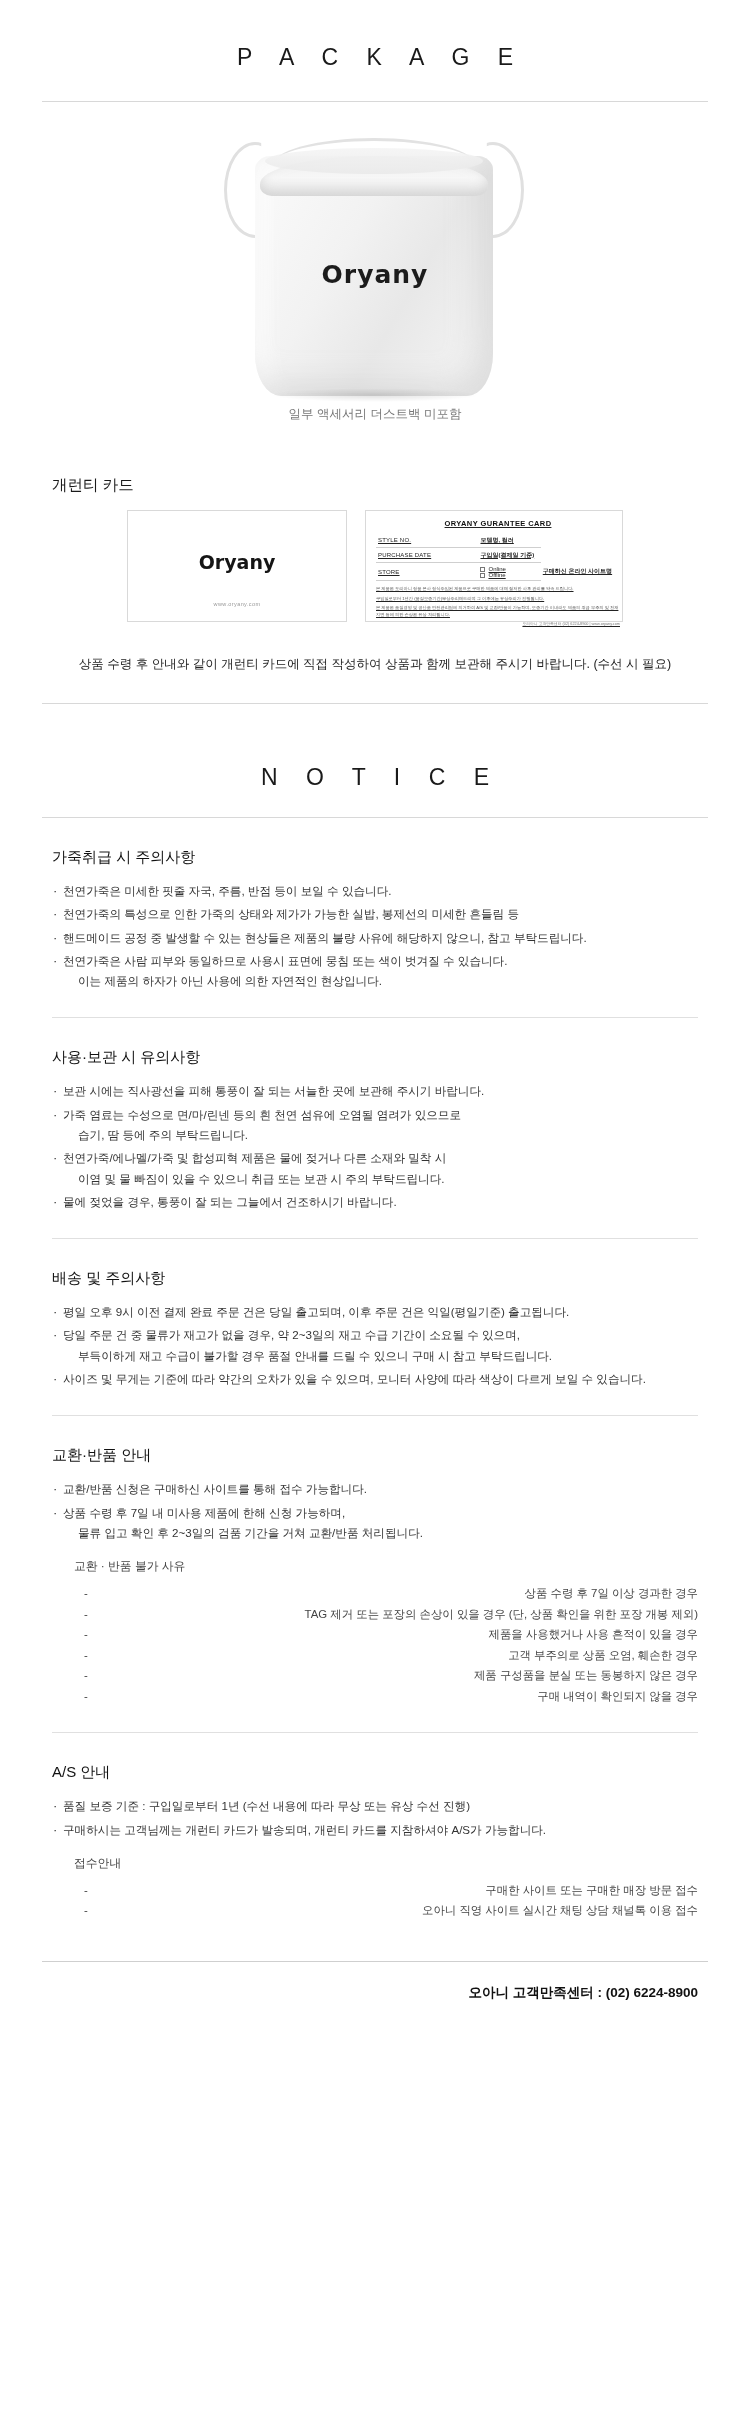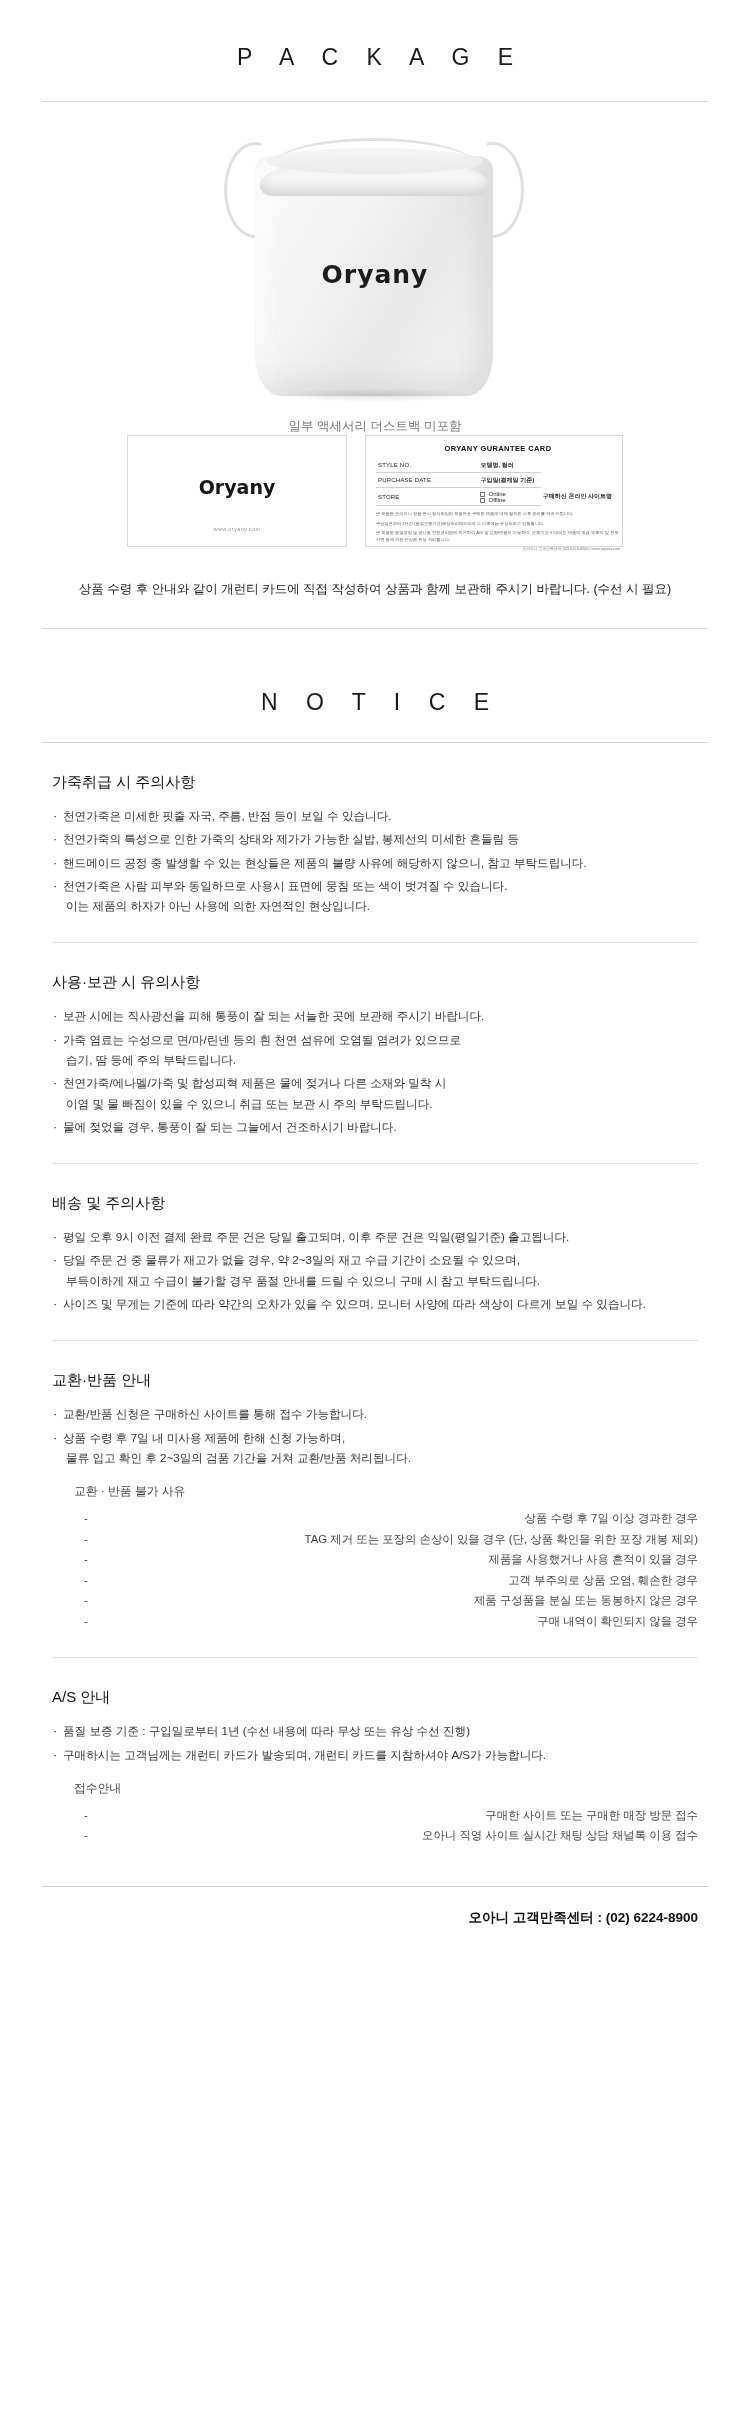--- a/index.html
+++ b/index.html
@@ -102,21 +102,21 @@
     position: absolute;
     left: 60px; top: 276px;
     width: 210px; height: 14px;
     background: radial-gradient(ellipse at center, rgba(0,0,0,.12), rgba(0,0,0,0) 70%);
   }
 
   .bag-caption {
     text-align: center;
     font-size: 12.5px;
     color: #777;
-    margin-top: 14px;
+    margin-top: 2px;
   }
 
   
   .card-head {
     font-size: 15.5px;
     color: #1a1a1a;
     margin: 52px 0 14px 52px;
     font-weight: 400;
   }
   .cards {
@@ -142,21 +142,21 @@
     color: #151515;
   }
   .card-left-url {
     position: absolute;
     left: 0; right: 0; bottom: 14px;
     text-align: center;
     font-size: 5.5px;
     color: #999;
     letter-spacing: .4px;
   }
-  .card-right { width: 258px; padding: 8px 2px 6px 10px; }
+  .card-right { width: 258px; padding: 8px 2px 6px 10px; text-decoration: underline; }
   .gc-title {
     text-align: center;
     font-size: 7.5px;
     font-weight: 700;
     letter-spacing: .4px;
     color: #111;
     margin-bottom: 5px;
   }
   .gc-table { width: 100%; border-collapse: collapse; font-size: 6px; }
   .gc-table td {
@@ -227,20 +227,21 @@
     position: absolute;
     left: 1px;
     top: -1px;
     color: #333;
     font-size: 13px;
   }
   .sub-line {
     display: block;
     padding-left: 3px;
     color: #333;
+    margin-left: 12px;
   }
   .sub-group { margin: 16px 0 6px 22px; }
   .sub-group .sub-head {
     font-size: 11.8px;
     color: #444;
     margin-bottom: 8px;
   }
   ul.dash { list-style: none; margin: 0; padding: 0 0 0 10px; text-align: right; }
   ul.dash > li {
     font-size: 11.4px;
@@ -290,20 +291,21 @@
       <div class="bag-body"></div>
       <div class="bag-gather"></div>
       <div class="bag-fold"></div>
       <div class="bag-logo">Oryany</div>
       <div class="bag-shadow"></div>
     </div>
   </div>
 
   <div class="bag-caption">일부 액세서리 더스트백 미포함</div>
 
+  <div class="card-head">개런티 카드</div>
 
   <div class="cards">
     <div class="card">
       <div class="card-left-logo">Oryany</div>
       <div class="card-left-url">www.oryany.com</div>
     </div>
 
     <div class="card card-right">
       <div class="gc-title">ORYANY GURANTEE CARD</div>
       <table class="gc-table">

